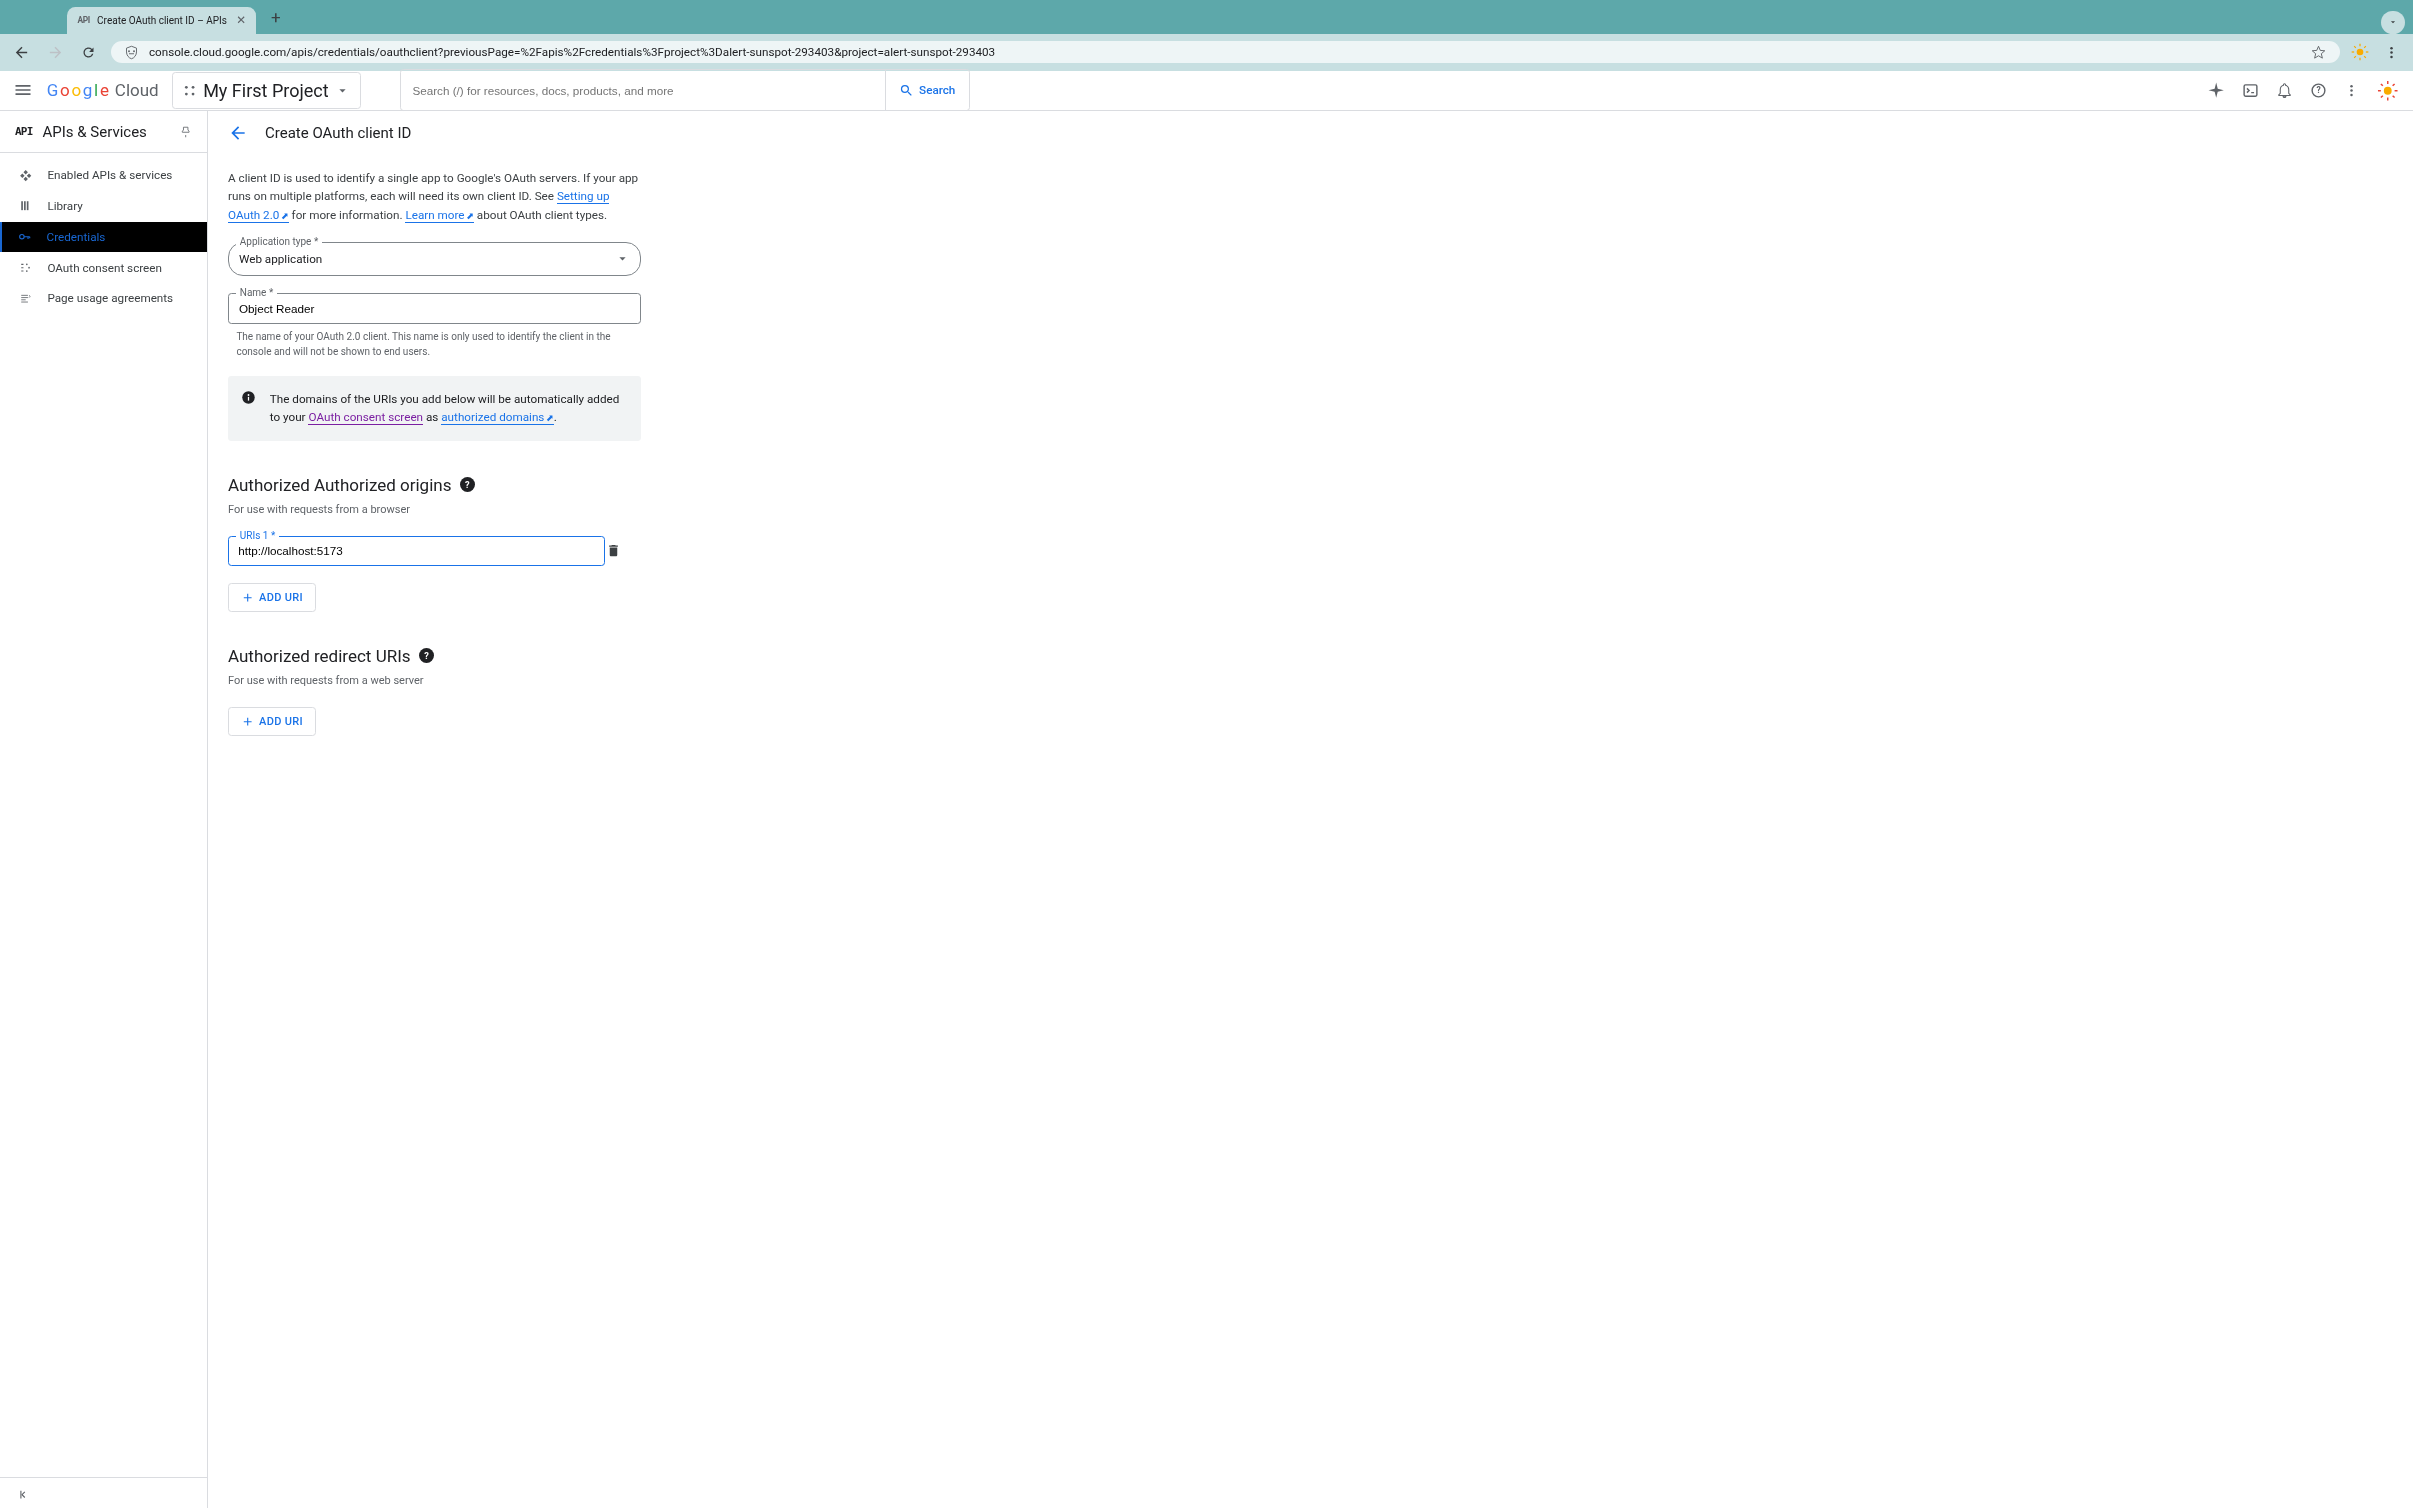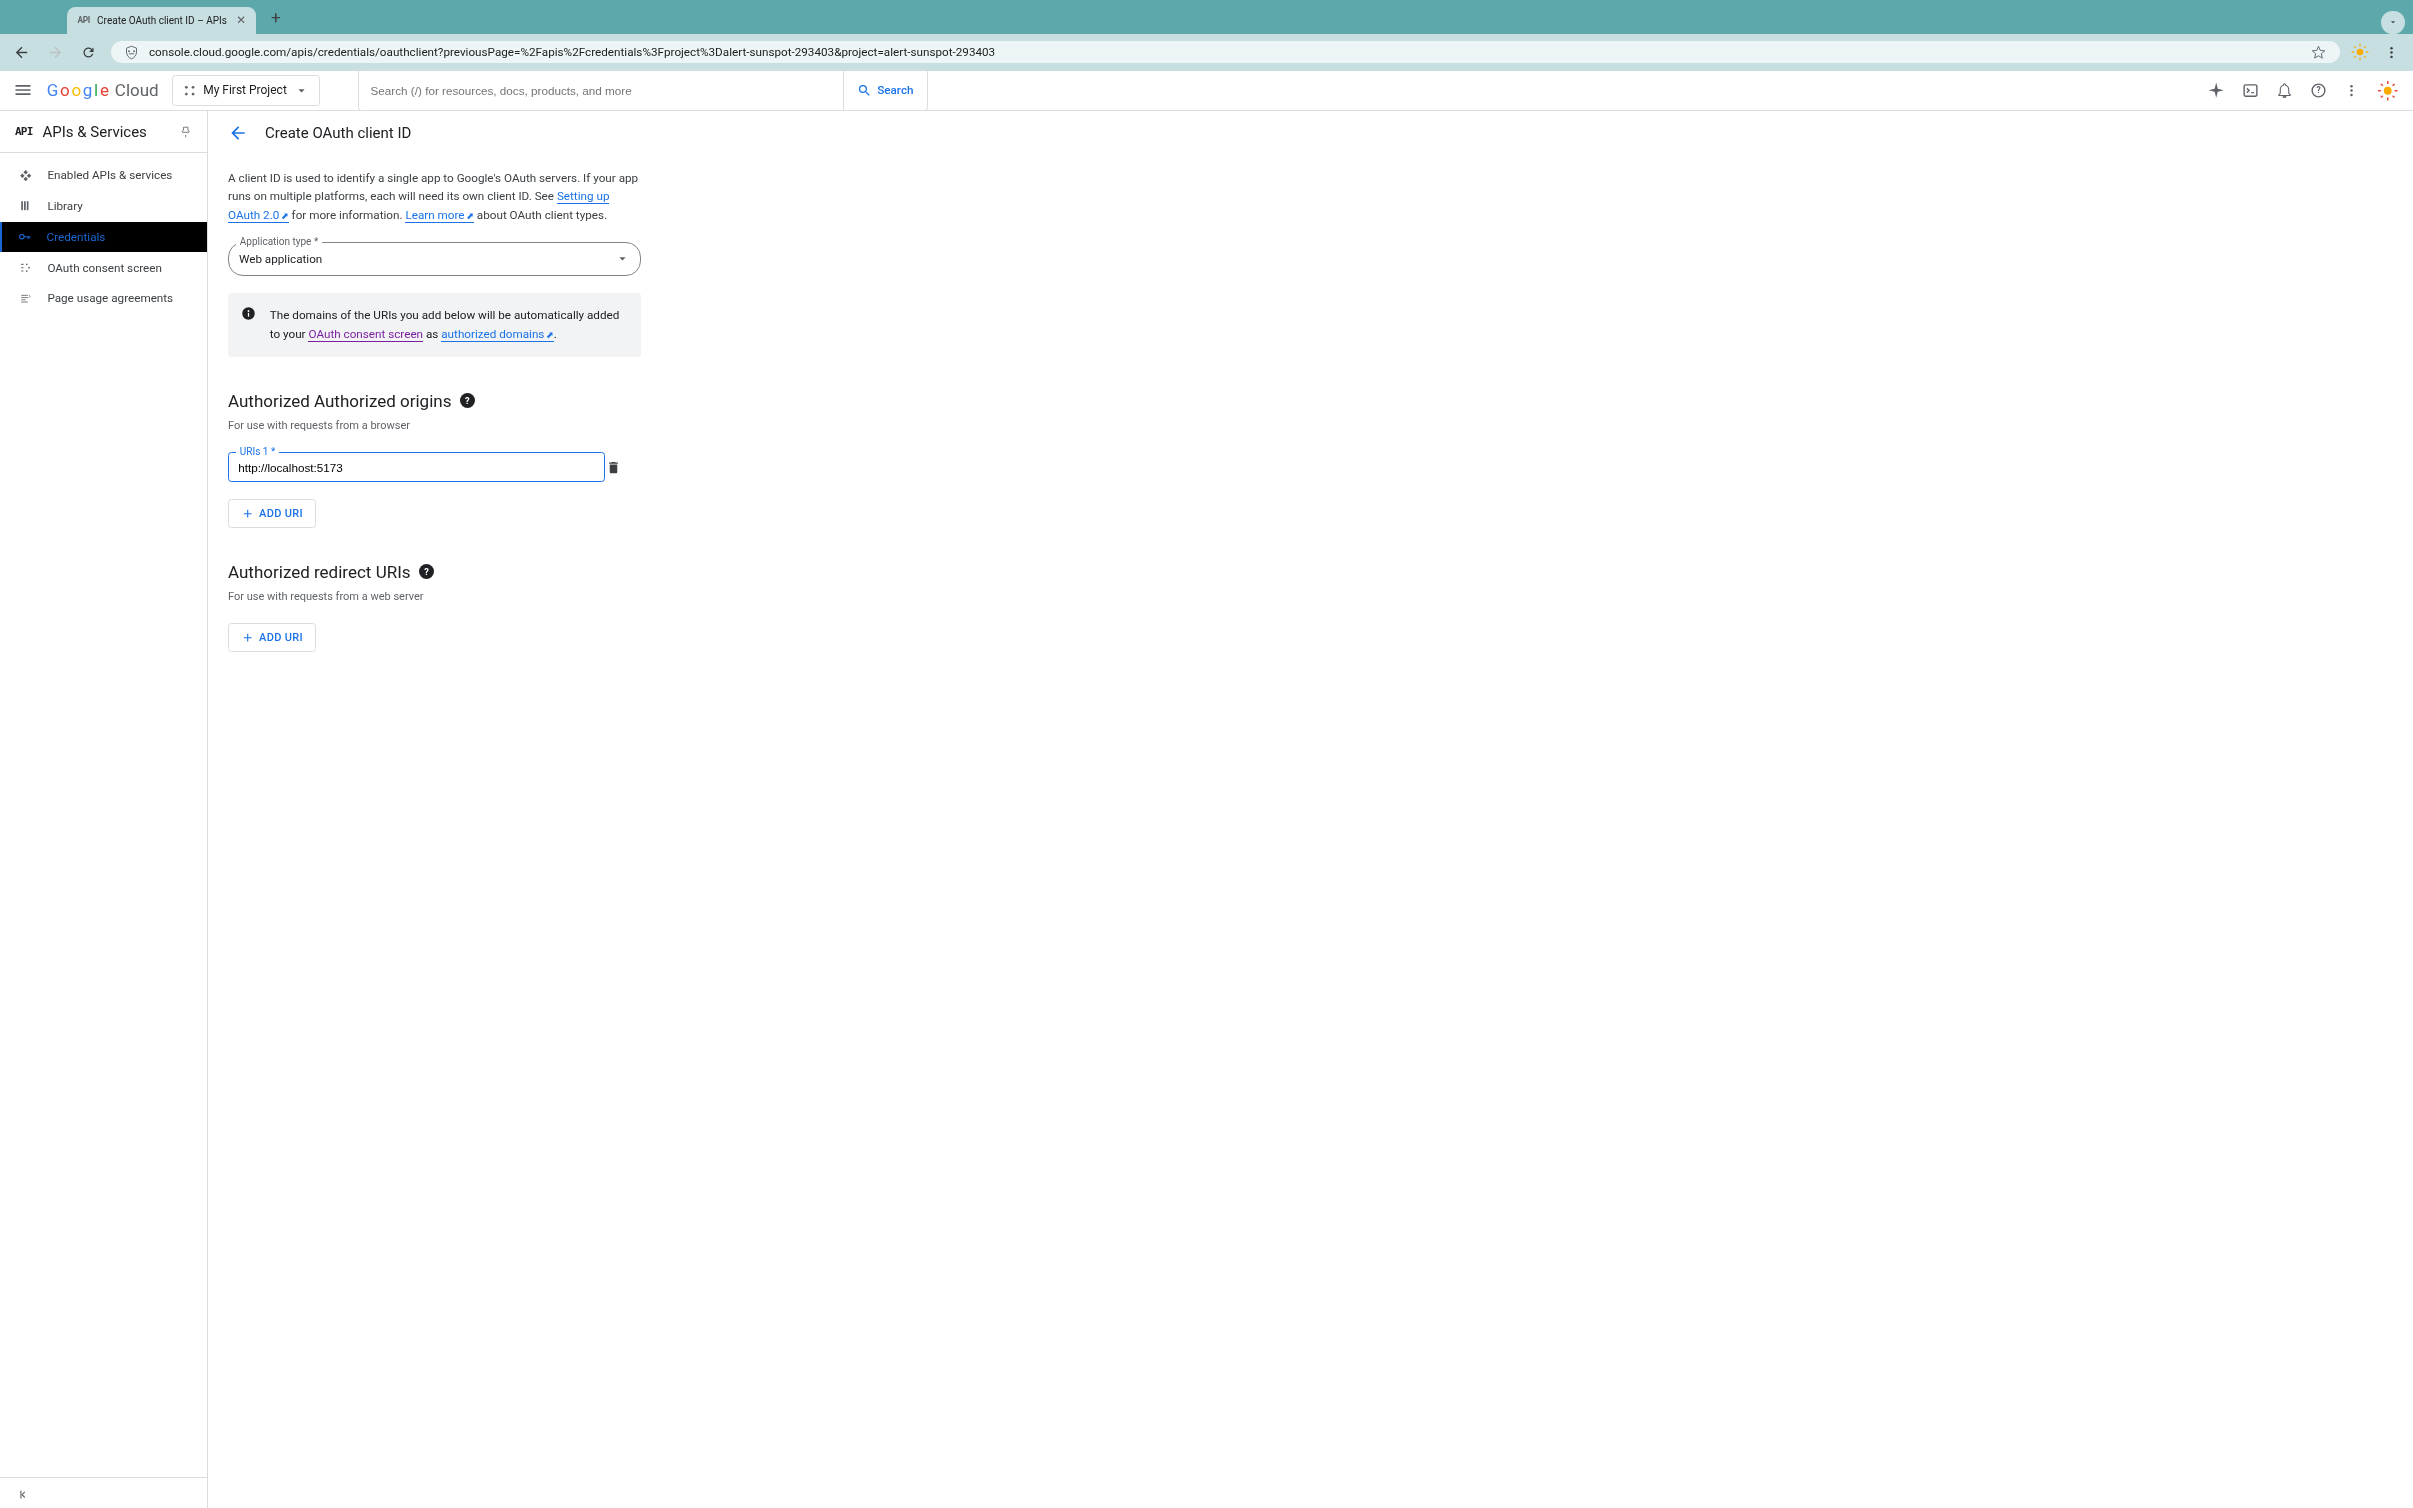--- a/index.html
+++ b/index.html
@@ -22,21 +22,21 @@
     .url-text { flex: 1; font-size: 11.7px; color: #202124; white-space: nowrap; overflow: hidden; }
     .site-badge { font-size: 10px; color: #5f6368; }
     .star-icon { color: #5f6368; }
     .ext-icon { width: 20px; height: 20px; }
     
     
     .cloud-header { height: 40px; border-bottom: 0.8px solid #dadce0; display: flex; align-items: center; padding: 0 13.4px; gap: 13.4px; }
     .menu-icon { cursor: pointer; }
     .gcloud-logo { display: flex; align-items: center; font-size: 17px; gap: 1.7px; }
     .g-blue { color: #4285f4; } .g-red { color: #ea4335; } .g-yellow { color: #fbbc04; } .g-green { color: #34a853; } .g-grey { color: #5f6368; font-weight: 400; }
-    .project-selector { border: 0.8px solid #dadce0; border-radius: 3.4px; padding: 6.7px 10px; display: flex; align-items: center; gap: 6.7px; cursor: pointer; font-size: 12px; }
+    .project-selector { border: 0.8px solid #dadce0; border-radius: 3.4px; padding: 6.7px 10px; display: flex; align-items: center; gap: 6.7px; cursor: pointer; font-size: 18px; }
     .search-container { flex: 1; max-width: 570px; display: flex; border: 0.8px solid #dadce0; border-radius: 3.4px; height: 42px; margin-left: 25px; }
     .search-input { flex: 1; border: none; outline: none; padding: 0 11.7px; font-size: 11.7px; background: transparent; }
     .search-btn { border-left: 0.8px solid #dadce0; padding: 0 13.4px; display: flex; align-items: center; gap: 5px; color: #1a73e8; cursor: pointer; font-weight: 500; }
     .header-icons { display: flex; align-items: center; gap: 17px; margin-left: auto; }
     .header-icon { cursor: pointer; color: #5f6368; }
     
     
     .page-container { display: flex; height: calc(100vh - 107px); }
     .sidebar { width: 208px; border-right: 0.8px solid #dadce0; display: flex; flex-direction: column; }
     .sidebar-header { padding: 11.7px 15px; display: flex; align-items: center; gap: 10px; border-bottom: 0.8px solid #dadce0; }
@@ -330,20 +330,25 @@
       <div class="form-field">
         <span class="field-label">Application type *</span>
         <div class="field-select">
           <span>Web application</span>
           <svg width="15" height="15" viewBox="0 0 24 24">
               <path d="M7 10l5 5 5-5z" fill="#5f6368"></path>
             </svg>
         </div>
       </div>
       
+      <div class="form-field">
+        <span class="field-label">Name *</span>
+        <input class="field-input" value="Object Reader" style="">
+        <div class="field-hint">The name of your OAuth 2.0 client. This name is only used to identify the client in the console and will not be shown to end users.</div>
+      </div>
       
       <div class="info-box">
         <span class="info-icon">
           <svg width="15" height="15" viewBox="0 0 24 24">
               <circle cx="12" cy="12" r="10" fill="#202124"></circle>
               <circle cx="12" cy="8" r="1.5" fill="#fff"></circle>
               <rect x="11" y="11" width="2" height="6" fill="#fff"></rect>
             </svg>
         </span>
         <div class="info-text">

